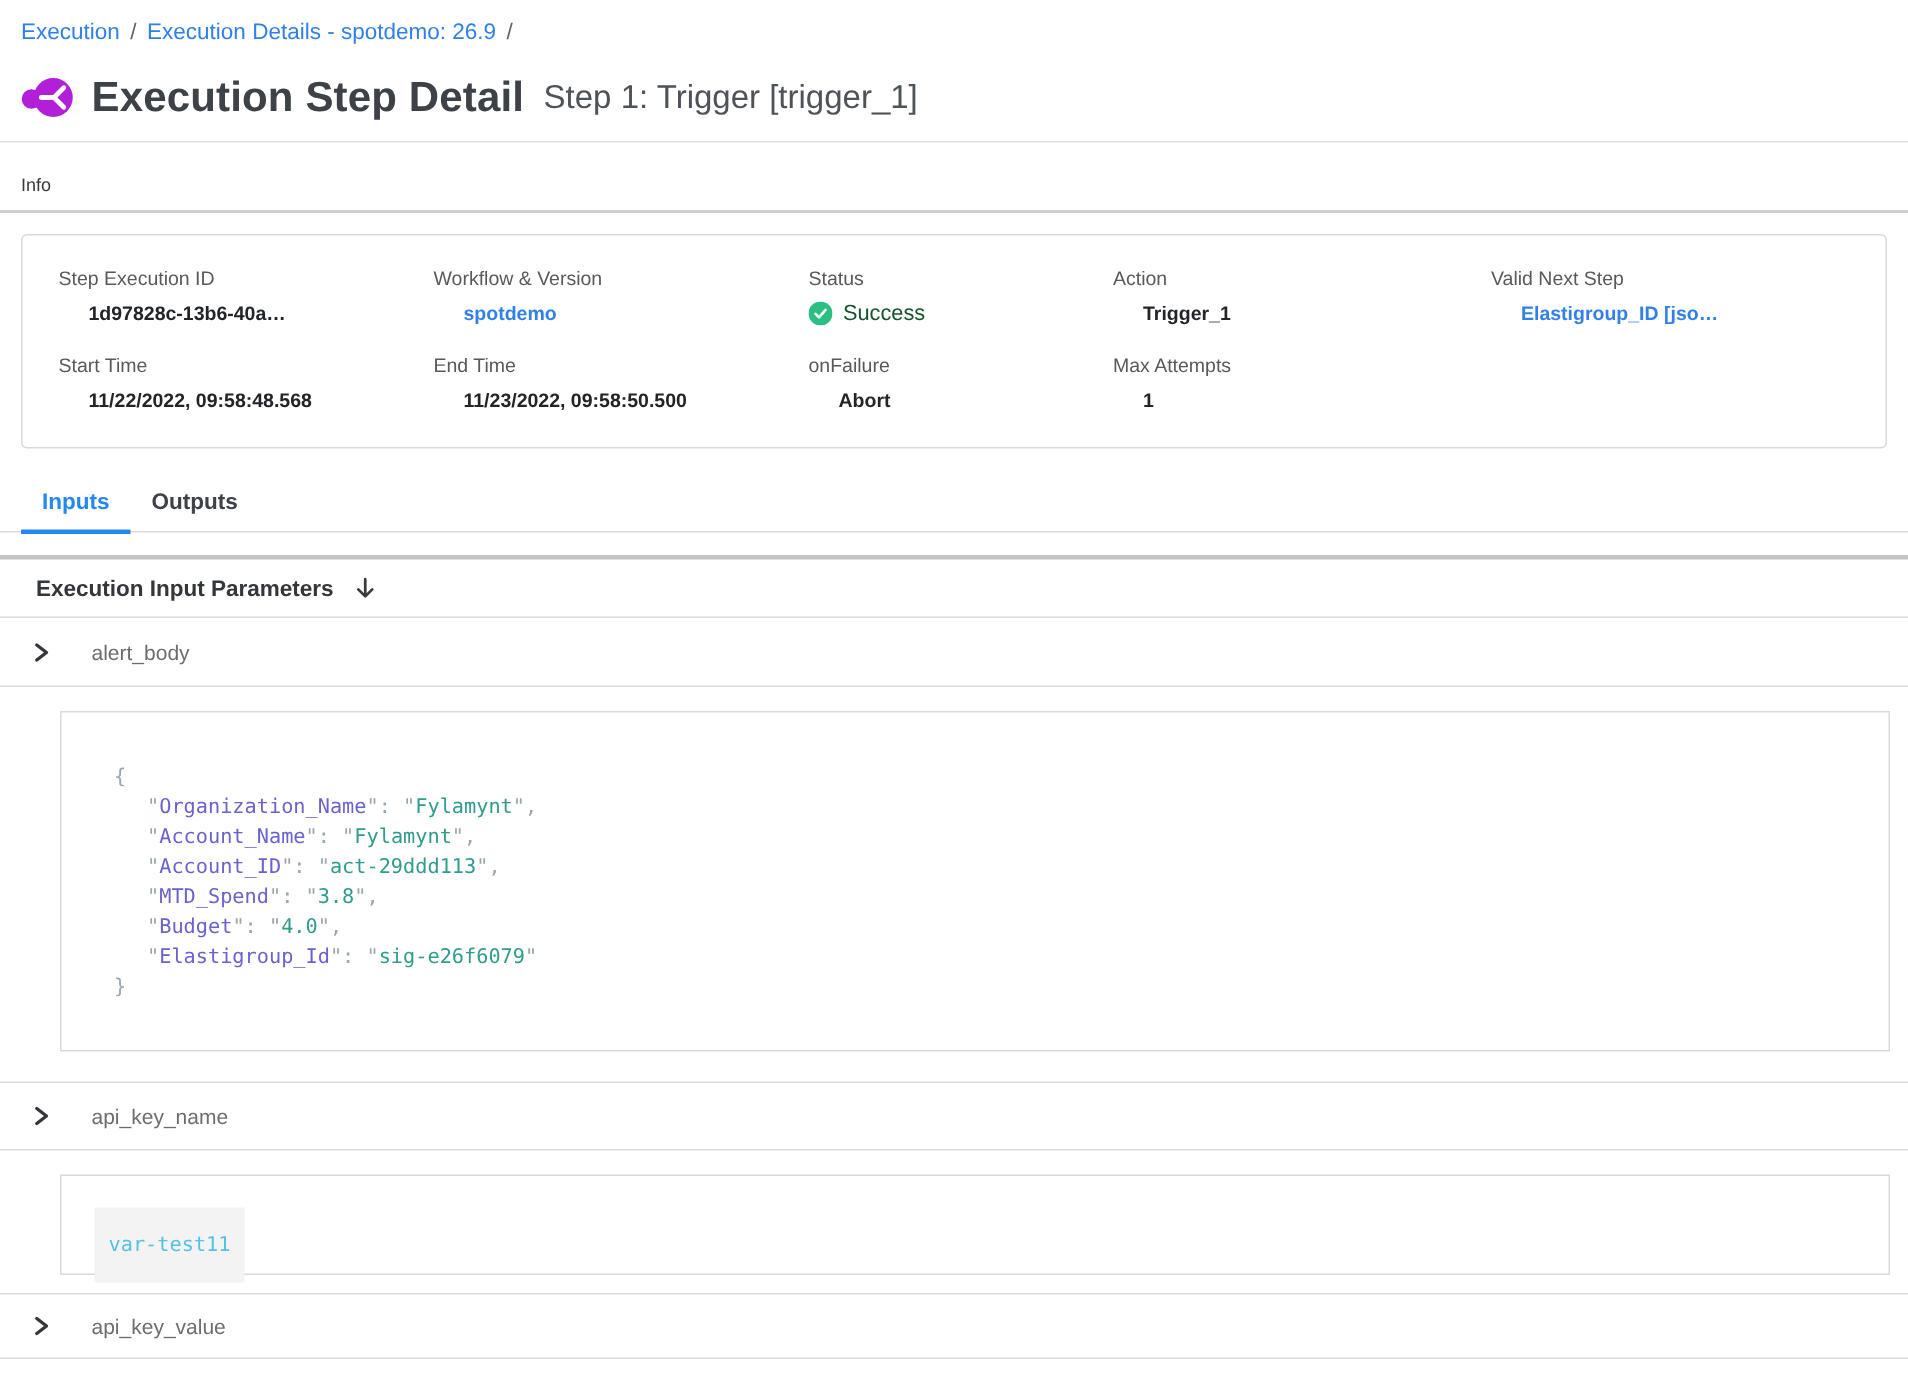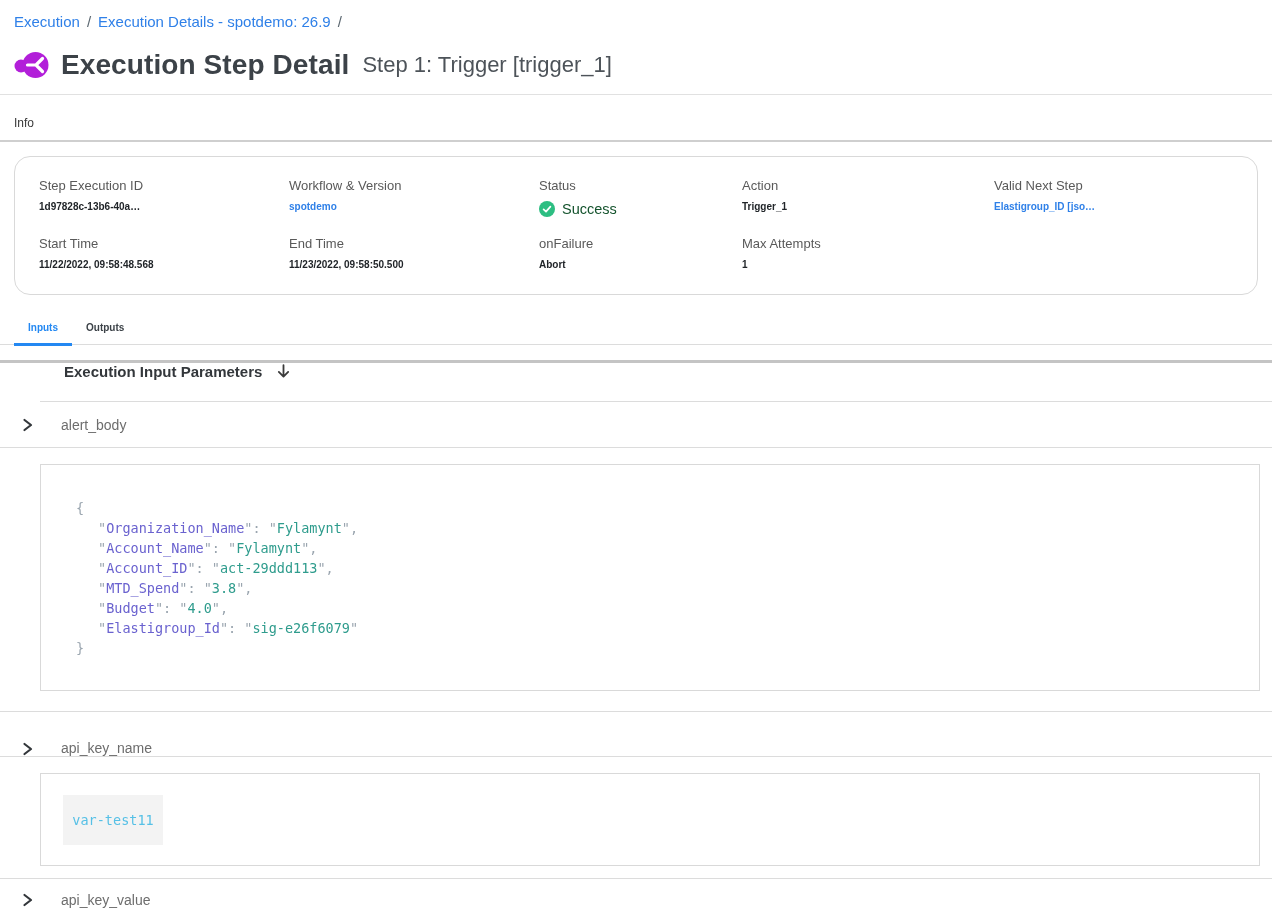--- a/index.html
+++ b/index.html
@@ -17,65 +17,65 @@
   .page-title { font-size: 28px; font-weight: 700; color: #3c4248; letter-spacing: .1px; }
   .page-subtitle { font-size: 22px; font-weight: 400; color: #4d5359; margin-left: 2px; }
 
   .divider { border: none; border-top: 1px solid #e1e1e1; margin-top: 13px; }
   .divider-med { border: none; border-top: 2px solid #cfcfcf; margin-top: 10px; }
   .divider-thick { border: none; border-top: 3px solid #c4c4c4; margin-top: 15px; }
 
   
   .section-heading { font-size: 12px; color: #3a3a3a; padding: 21px 0 0 14px; }
 
-  .info-card { margin: 14px 14px 0 14px; border: 1px solid #d9d9d9; border-radius: 16px;
+  .info-card { margin: 14px 14px 0 14px; border: 1px solid #d9d9d9; border-radius: 4px;
     padding: 21px 24px 24px 24px; display: grid;
     grid-template-columns: 250px 250px 203px 252px 1fr; row-gap: 19px; }
   .field-label { font-size: 13px; color: #595959; margin-bottom: 8px; }
-  .field-value { font-size: 10px; font-weight: 700; color: #212529; }
+  .field-value { font-size: 13px; font-weight: 700; color: #212529; margin-left: 20px; }
   .field-value.link { color: #2f80e8; cursor: pointer; font-weight: 600; }
   .status-wrap { display: flex; align-items: center; gap: 7px; }
   .status-icon { width: 16px; height: 16px; display: inline-block; }
   .status-text { font-size: 14.5px; color: #14532d; font-weight: 400; }
 
   
   .tabs { margin-top: 20px; padding-left: 14px; border-bottom: 1px solid #dcdcdc; display: flex; }
-  .tab { font-size: 10px; font-weight: 700; padding: 7px 14px 10px 14px; cursor: pointer;
+  .tab { font-size: 15px; font-weight: 700; padding: 7px 14px 10px 14px; cursor: pointer;
     color: #3c4248; border-bottom: 3px solid transparent; margin-bottom: -2px; }
   .tab.active { color: #2388f2; border-bottom-color: #2388f2; }
 
   
-  .params-header { height: 39px; display: flex; align-items: flex-start; gap: 13px;
-    padding-left: 24px; border-bottom: 1px solid #dcdcdc; margin-left: 40px; }
+  .params-header { height: 39px; display: flex; align-items: center; gap: 13px;
+    padding-left: 24px; border-bottom: 1px solid #dcdcdc; }
   .params-title { font-size: 15px; font-weight: 700; color: #33373b; }
   .arrow-down-icon { width: 17px; height: 17px; cursor: pointer; }
 
   
   .param-row { height: 46px; display: flex; align-items: center; gap: 27px;
     padding-left: 21px; border-bottom: 1px solid #dcdcdc; cursor: pointer; }
   .param-row.bt { border-top: 1px solid #dcdcdc; }
   .chevron-icon { width: 13px; height: 14px; }
   .param-label { font-size: 14px; color: #6d6d6d; }
 
   
   .content-box { margin: 16px 12px 0 40px; border: 1px solid #d9d9d9; background: #ffffff; }
   .code-box { padding: 33px 20px 32px 35px; }
   .code-line { font-family: "DejaVu Sans Mono", monospace; font-size: 13.5px; line-height: 20px;
     white-space: pre; }
   .tok-punc { color: #9aa5af; }
   .tok-key { color: #6a62cf; }
   .tok-str { color: #2f9c8d; }
   .indent { padding-left: 22px; }
 
-  .chip-box { padding: 21px 20px 22px 22px; height: 93px; }
+  .chip-box { padding: 21px 20px 22px 22px; height: 67px; }
   .value-chip { width: 100px; height: 50px; background: #f3f3f3; display: flex;
     align-items: center; justify-content: center; }
   .value-chip span { font-family: "DejaVu Sans Mono", monospace; font-size: 13.5px; color: #56c0e6; }
 
-  .row-after-box { margin-top: 20px; align-items: flex-end; }
+  .row-after-box { margin-top: 20px; }
   .row-last { margin-top: 12px; height: 44px; }
 </style>
 </head>
 <body>
 
 <nav class="breadcrumb">
   <a class="crumb-link">Execution</a>
   <span class="crumb-sep">/</span>
   <a class="crumb-link">Execution Details - spotdemo: 26.9</a>
   <span class="crumb-sep">/</span>

